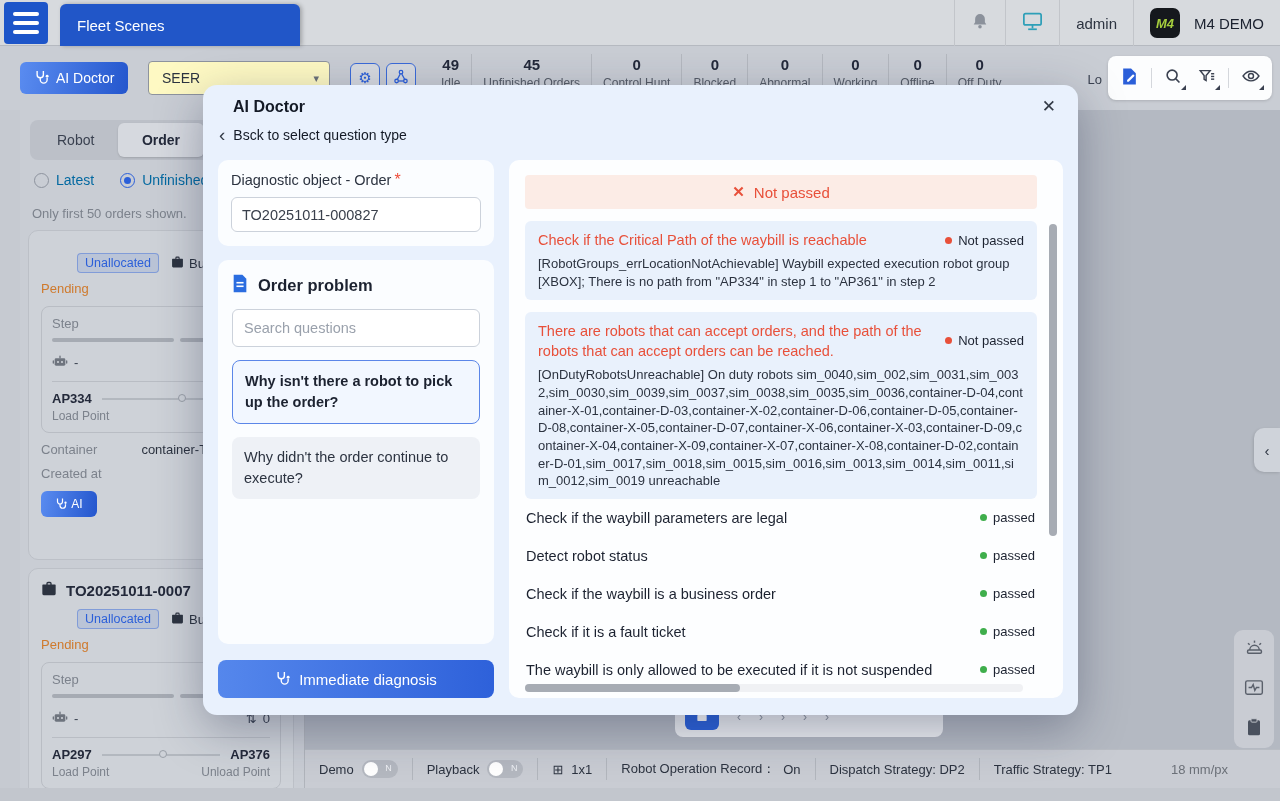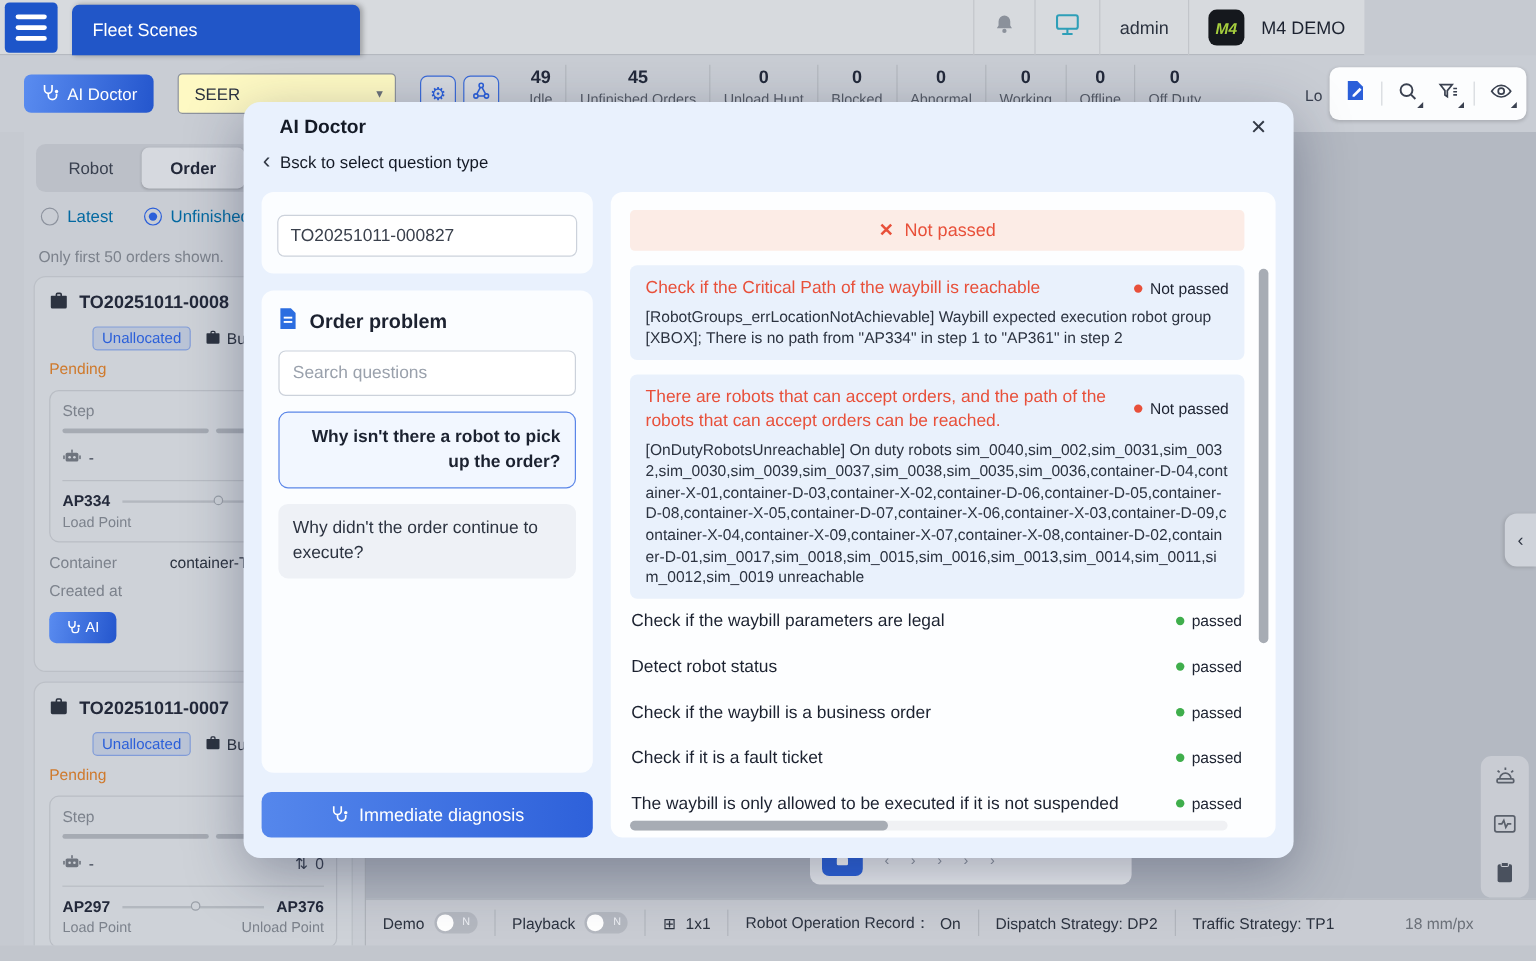--- a/index.html
+++ b/index.html
@@ -1,20 +1,20 @@
 <!DOCTYPE html>
 <html><head>
 <meta charset="utf-8">
 <style>
   * { margin:0; padding:0; box-sizing:border-box; }
   html,body { width:1280px; height:801px; overflow:hidden; }
   body { font-family:"Liberation Sans", sans-serif; background:#c6cad1; position:relative; color:#2c3340; }
 
   
-  .topbar { position:absolute; left:0; top:0; width:1137px; height:46px; background:#d7dade; border-bottom:1px solid #b5b9c0; z-index:2; }
+  .topbar { position:absolute; left:0; top:0; width:1280px; height:46px; background:#d7dade; border-bottom:1px solid #b5b9c0; z-index:2; }
   .hamburger { position:absolute; left:4px; top:2px; width:44px; height:42px; background:#1d55c9; border-radius:4px; display:flex; flex-direction:column; justify-content:center; gap:5px; padding:0 9px; cursor:pointer; }
   .hamburger span { height:4px; border-radius:2px; background:#fff; }
   .scene-tab { position:absolute; left:60px; top:4px; width:240px; height:42px; background:#2156c8; border-radius:6px 6px 0 0; color:#fff; font-size:15px; display:flex; align-items:center; padding-left:17px; box-shadow:2px 0 4px rgba(0,0,0,.25); }
   .topbar-right { position:absolute; right:0; top:0; height:46px; display:flex; align-items:center; }
   .tb-cell { height:46px; display:flex; align-items:center; justify-content:center; padding:0 16px; border-left:1px solid #c2c5ca; }
   .admin-label { font-size:15px; color:#2c3340; }
   .brand { display:flex; align-items:center; gap:14px; font-size:15px; color:#1c2230; }
   .m4logo { width:30px; height:30px; background:#15181d; border-radius:7px; display:flex; align-items:center; justify-content:center; color:#a6ce3e; font-weight:bold; font-style:italic; font-size:13px; }
 
   
@@ -93,21 +93,21 @@
   .card { background:#fbfdff; border-radius:10px; }
   .card-a { padding:11px 13px 14px; }
   .form-label { font-size:14.5px; color:#2c3340; }
   .req { color:#ef4d3a; margin-left:3px; }
   .text-input { margin-top:8px; width:100%; height:35px; background:#fff; border:1px solid #ccd2db; border-radius:6px; font-size:14.5px; color:#3a404c; padding:0 10px; font-family:"Liberation Sans",sans-serif; }
   .card-b { margin-top:14px; flex:1; padding:14px; display:flex; flex-direction:column; }
   .cb-head { display:flex; align-items:center; gap:10px; font-size:16.5px; font-weight:bold; color:#1c2230; }
   .search-input { margin-top:12px; width:100%; height:38px; background:#fff; border:1px solid #ccd2db; border-radius:6px; font-size:14.5px; padding:0 11px; color:#3a404c; font-family:"Liberation Sans",sans-serif; }
   .search-input::placeholder { color:#9aa1ac; }
   .q-item { margin-top:13px; border-radius:8px; padding:10px 12px; font-size:14.5px; line-height:1.45; color:#2c3340; background:#eef1f6; cursor:pointer; }
-  .q-item.selected { background:#f2f7ff; border:1.5px solid #5b86e8; font-weight:bold; color:#1c2230;text-align:right; }
+  .q-item.selected { background:#f2f7ff; border:1.5px solid #5b86e8; font-weight:bold; color:#1c2230; }
   .btn-diagnose { margin-top:16px; height:38px; border:none; border-radius:8px; background:linear-gradient(90deg,#5587ec,#2e61da); color:#fff; font-size:15px; display:flex; align-items:center; justify-content:center; gap:9px; cursor:pointer; }
   .modal-right { position:absolute; left:306px; top:75px; width:554px; height:538px; background:#fdfeff; border-radius:10px; padding:15px 26px 15px 16px; overflow:hidden; }
   .banner { height:34px; background:#fcece6; border-radius:4px; display:flex; align-items:center; justify-content:center; gap:9px; color:#e8503a; font-size:15px; }
   .banner .bx { font-size:15px; font-weight:bold; }
   .check-item { margin-top:12px; background:#e9f1fc; border-radius:6px; padding:9px 13px; }
   .ci-top { display:flex; align-items:center; gap:10px; }
   .ci-title { flex:1; color:#e8503a; font-size:14.5px; line-height:1.4; }
   .status-chip { display:flex; align-items:center; gap:6px; font-size:13px; color:#1c2230; white-space:nowrap; }
   .dot { width:7px; height:7px; border-radius:50%; }
   .dot.red { background:#e8503a; }
@@ -184,21 +184,21 @@
     <div class="stat">
         <div class="v">49</div>
         <div class="l">Idle</div>
       </div>
     <div class="stat">
         <div class="v">45</div>
         <div class="l">Unfinished Orders</div>
       </div>
     <div class="stat">
         <div class="v">0</div>
-        <div class="l">Unload Hunt</div>
+        <div class="l">Control Hunt</div>
       </div>
     <div class="stat">
         <div class="v">0</div>
         <div class="l">Blocked</div>
       </div>
     <div class="stat">
         <div class="v">0</div>
         <div class="l">Abnormal</div>
       </div>
     <div class="stat">
@@ -281,26 +281,20 @@
         <span>Latest</span>
       </div>
     <div class="radio">
         <span class="rdot on"></span>
         <span>Unfinished</span>
       </div>
   </div>
   <div class="note">Only first 50 orders shown.</div>
 
   <div class="order-card" style="top:120px; height:330px;">
-    <div class="oc-head">
-      <span><svg width="16" height="15" viewBox="0 0 24 22">
-            <path d="M8 5V3.5A2.5 2.5 0 0 1 10.5 1h3A2.5 2.5 0 0 1 16 3.5V5h5a1 1 0 0 1 1 1v13a2 2 0 0 1-2 2H4a2 2 0 0 1-2-2V6a1 1 0 0 1 1-1h5zm2 0h4V3.5a.5.5 0 0 0-.5-.5h-3a.5.5 0 0 0-.5.5V5z" fill="#2c3340"></path>
-          </svg></span>
-      <span>TO20251011-0008</span>
-    </div>
     <div class="oc-tags">
       <span class="pill">Unallocated</span>
       <span class="biz">
         <span><svg width="13" height="12" viewBox="0 0 24 22">
               <path d="M8 5V3.5A2.5 2.5 0 0 1 10.5 1h3A2.5 2.5 0 0 1 16 3.5V5h5a1 1 0 0 1 1 1v13a2 2 0 0 1-2 2H4a2 2 0 0 1-2-2V6a1 1 0 0 1 1-1h5zm2 0h4V3.5a.5.5 0 0 0-.5-.5h-3a.5.5 0 0 0-.5.5V5z" fill="#2c3340"></path>
             </svg></span>
         <span>Business</span>
       </span>
     </div>
     <div class="oc-status">Pending</div>
@@ -459,20 +453,23 @@
 <div class="modal">
   <div class="modal-title">AI Doctor</div>
   <div class="modal-close">✕</div>
   <div class="modal-back">
     <span class="back-chev">‹</span>
     <span>Bsck to select question type</span>
   </div>
 
   <div class="modal-left">
     <div class="card card-a">
+      <div>
+        <span class="form-label">Diagnostic object - Order</span><span class="req">*</span>
+      </div>
       <input class="text-input" readonly="" value="TO20251011-000827" style="">
     </div>
     <div class="card card-b">
       <div class="cb-head">
         <span><svg width="16" height="19" viewBox="0 0 20 24">
               <path d="M2 1h11l5 5v17H2z" fill="#2b6de0"></path>
               <rect x="5.5" y="10" width="9" height="2" fill="#fff"></rect>
               <rect x="5.5" y="14.5" width="9" height="2" fill="#fff"></rect>
             </svg></span>
         <span>Order problem</span>

